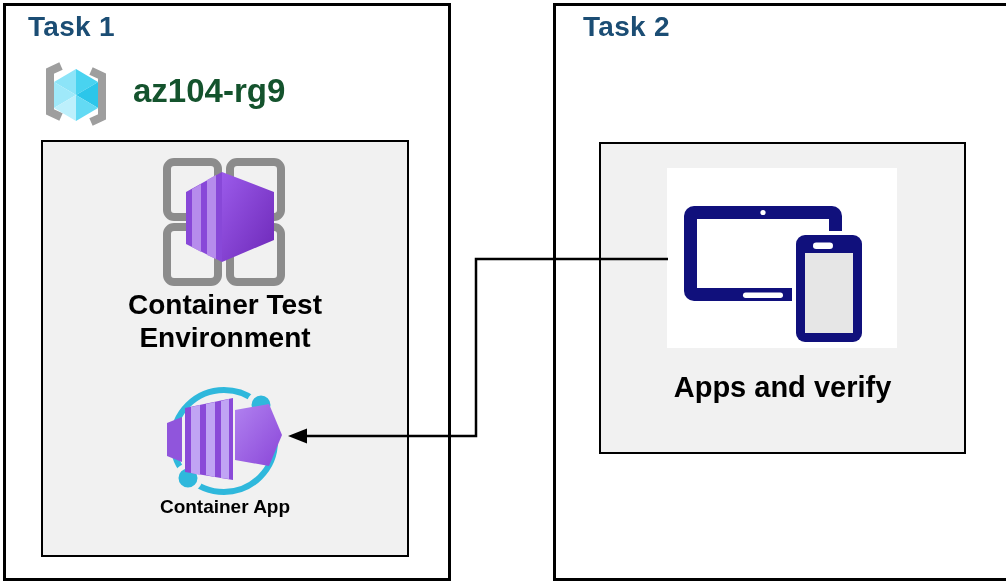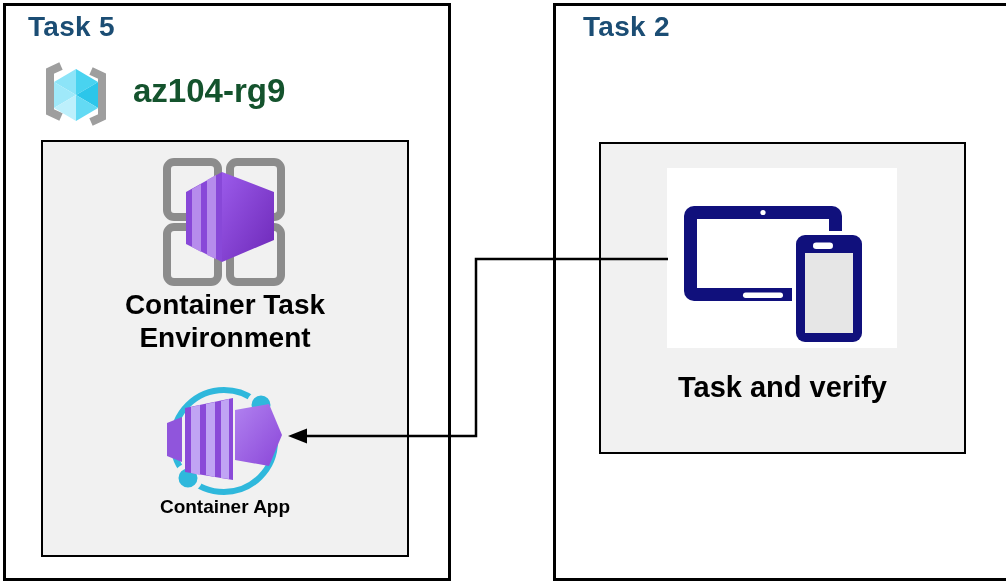--- a/index.html
+++ b/index.html
@@ -49,21 +49,21 @@
     position: absolute; left: 0; top: 0; width: 1006px; height: 584px;
     pointer-events: none;
   }
 </style>
 </head>
 <body>
 
 <div class="page">
 
   <div class="panel" id="task1-panel">
-    <div class="task-title">Task 5</div>
+    <div class="task-title">Task 1</div>
 
     <div class="rg-icon">
       <svg width="78" height="74" viewBox="0 0 78 74" aria-hidden="true">
         <g stroke="#9E9E9E" stroke-width="8" fill="none">
           <path d="M24,8 L13,13 L13,54 L24,59"></path>
           <path d="M54,13 L65,18 L65,59 L54,64"></path>
         </g>
         <g stroke="none">
           <polygon points="39,11 17,24 39,37" fill="#8CE4F8"></polygon>
           <polygon points="39,11 61,24 39,37" fill="#49D3F0"></polygon>
@@ -92,21 +92,21 @@
             <rect x="6" y="71" width="51" height="55" rx="7"></rect>
             <rect x="69" y="71" width="51" height="55" rx="7"></rect>
           </g>
           <polygon points="25,36 61,16 61,106 25,88" fill="#8848D8"></polygon>
           <polygon points="31,33 40,28 40,96 31,91" fill="#B68CEC"></polygon>
           <polygon points="46,24 55,19 55,103 46,99" fill="#B68CEC"></polygon>
           <polygon points="61,16 113,36 113,84 61,106" fill="url(#envFace)"></polygon>
         </svg>
       </div>
       <div class="diagram-label" id="env-label">
-        <span>Container Task Environment</span>
+        <span>Container Test Environment</span>
       </div>
 
       <div class="icon-abs" id="app-icon">
         <svg width="126" height="126" viewBox="0 0 126 126" aria-hidden="true">
           <defs>
             <linearGradient id="appFace" x1="0" y1="0" x2="1" y2="1">
               <stop offset="0" stop-color="#B182F0"></stop>
               <stop offset="1" stop-color="#8A46D8"></stop>
             </linearGradient>
           </defs>
@@ -137,21 +137,21 @@
           <rect x="30" y="51" width="132" height="69" fill="#FFFFFF"></rect>
           <circle cx="96" cy="44.5" r="2.6" fill="#FFFFFF"></circle>
           <rect x="76" y="124.5" width="40" height="5.5" rx="2.7" fill="#FFFFFF"></rect>
 
           <rect x="125" y="63" width="74" height="115" rx="12" fill="#FFFFFF"></rect>
           <rect x="129" y="67" width="66" height="107" rx="9" fill="#10107C"></rect>
           <rect x="146" y="74.5" width="20" height="6.5" rx="3.2" fill="#FFFFFF"></rect>
           <rect x="138" y="85" width="48" height="80" fill="#E6E6E6"></rect>
         </svg>
       </div>
-      <div class="diagram-label" id="verify-label">Task and verify</div>
+      <div class="diagram-label" id="verify-label">Apps and verify</div>
     </div>
   </div>
 
   <svg id="connector-svg" aria-hidden="true">
     <path d="M668,259 H476 V436 H305" fill="none" stroke="#000000" stroke-width="2.5"></path>
     <polygon points="288,436 307,428.5 307,443.5" fill="#000000"></polygon>
   </svg>
 
 </div>
 

